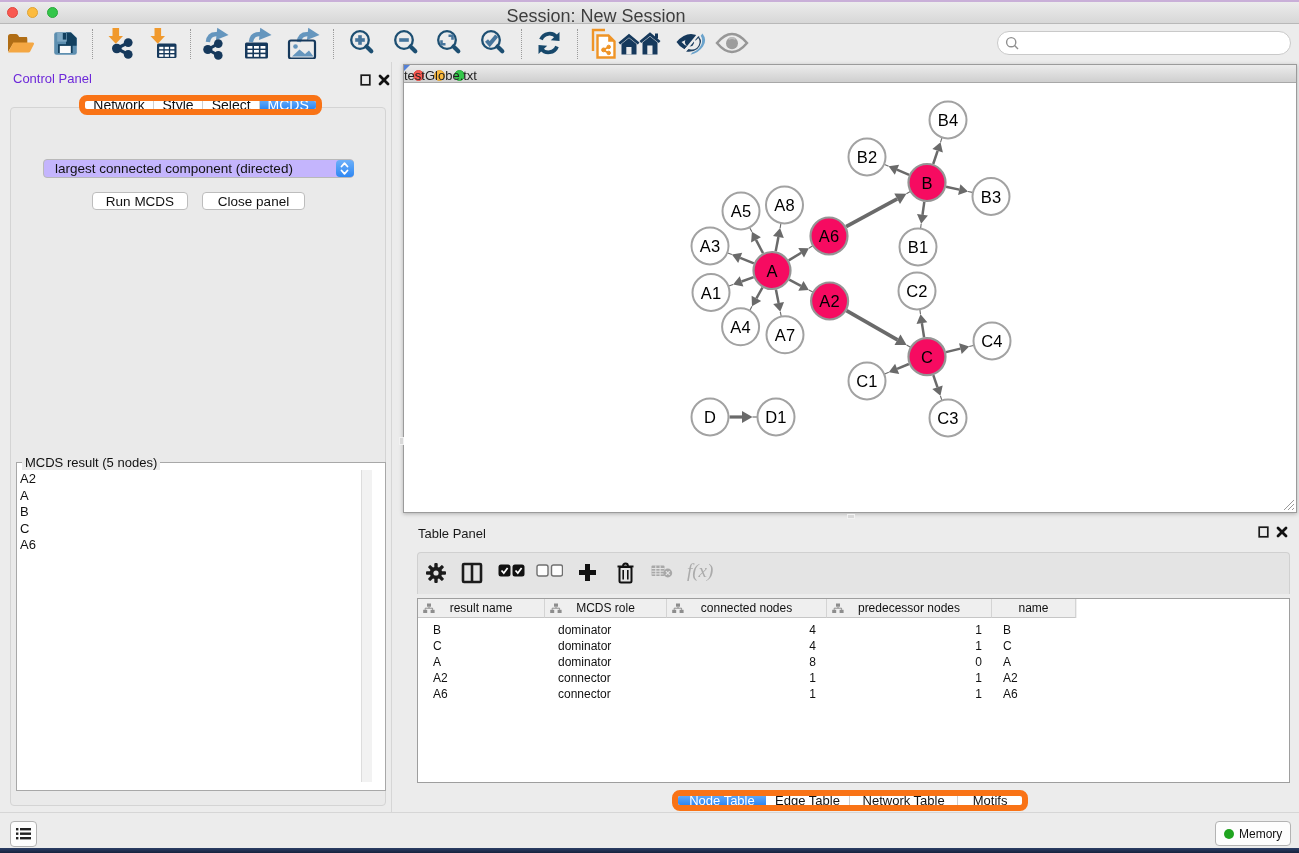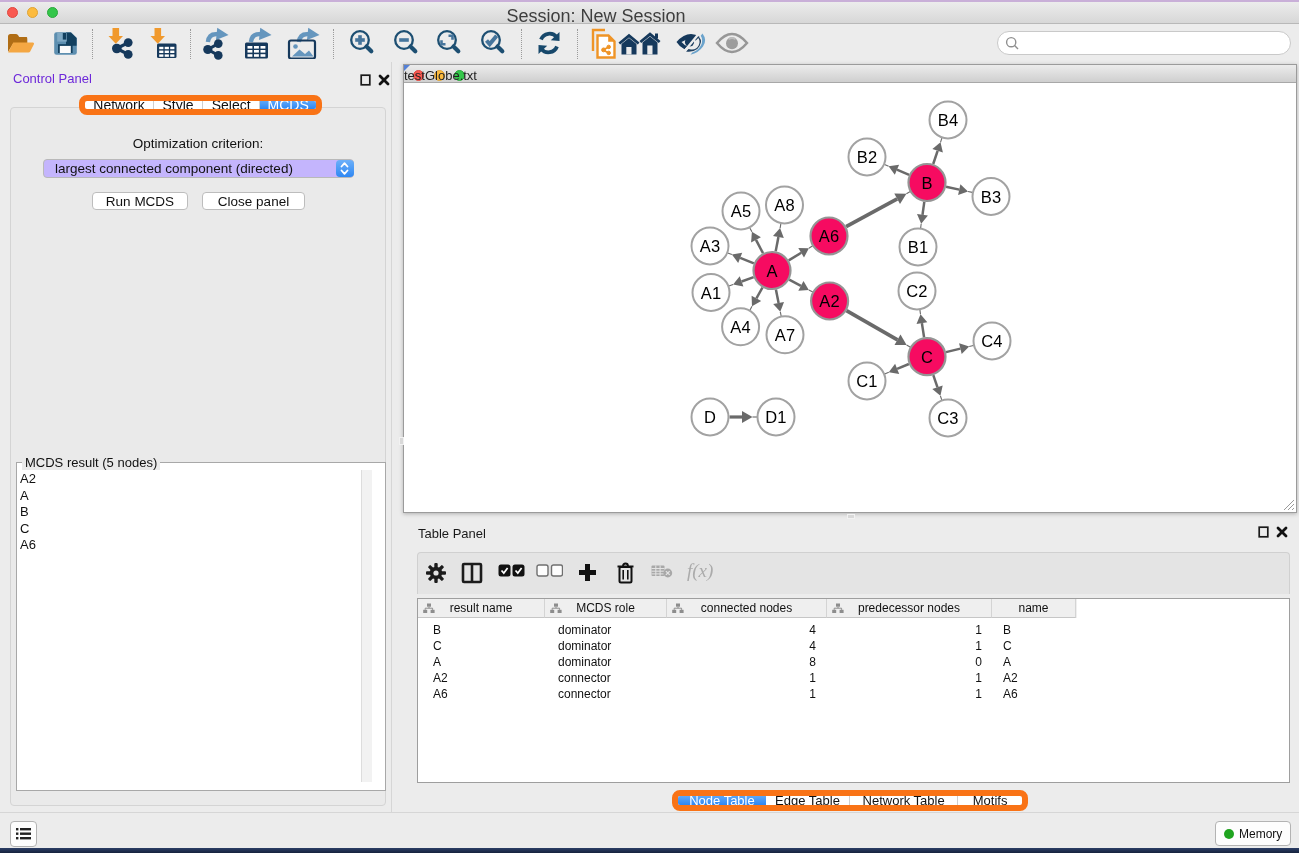--- a/index.html
+++ b/index.html
@@ -224,21 +224,20 @@
         <line x1="28" y1="2" x2="20" y2="10"></line>
       </g>
 </svg>
 <div class="abs" id="cpInner"></div>
 <div class="seg" id="cpTabs">
 <div style="width:72px">Network</div>
       <div style="width:51px">Style</div>
       <div style="width:60px">Select</div>
       <div class="sel" style="width:58px">MCDS</div>
 </div>
-<div class="abs" id="optlabel">Optimization criterion:</div>
 <div class="abs" id="dropdown">largest connected component (directed)</div>
 <div class="abs" id="dropbtn">
 <svg width="17" height="17" viewBox="0 0 17 17">
 <path d="M5.5 6.5 L8.5 3.2 L11.5 6.5" fill="none" stroke="#fff" stroke-width="1.8" stroke-linecap="round" stroke-linejoin="round"></path>
 <path d="M5.5 10.5 L8.5 13.8 L11.5 10.5" fill="none" stroke="#fff" stroke-width="1.8" stroke-linecap="round" stroke-linejoin="round"></path>
       </svg>
 </div>
 <div class="btn" style="left:92px;top:192px;width:96px;height:18px">Run MCDS</div>
 <div class="btn" style="left:202px;top:192px;width:103px;height:18px">Close panel</div>
 <div class="abs" id="mcdsBox"></div>

